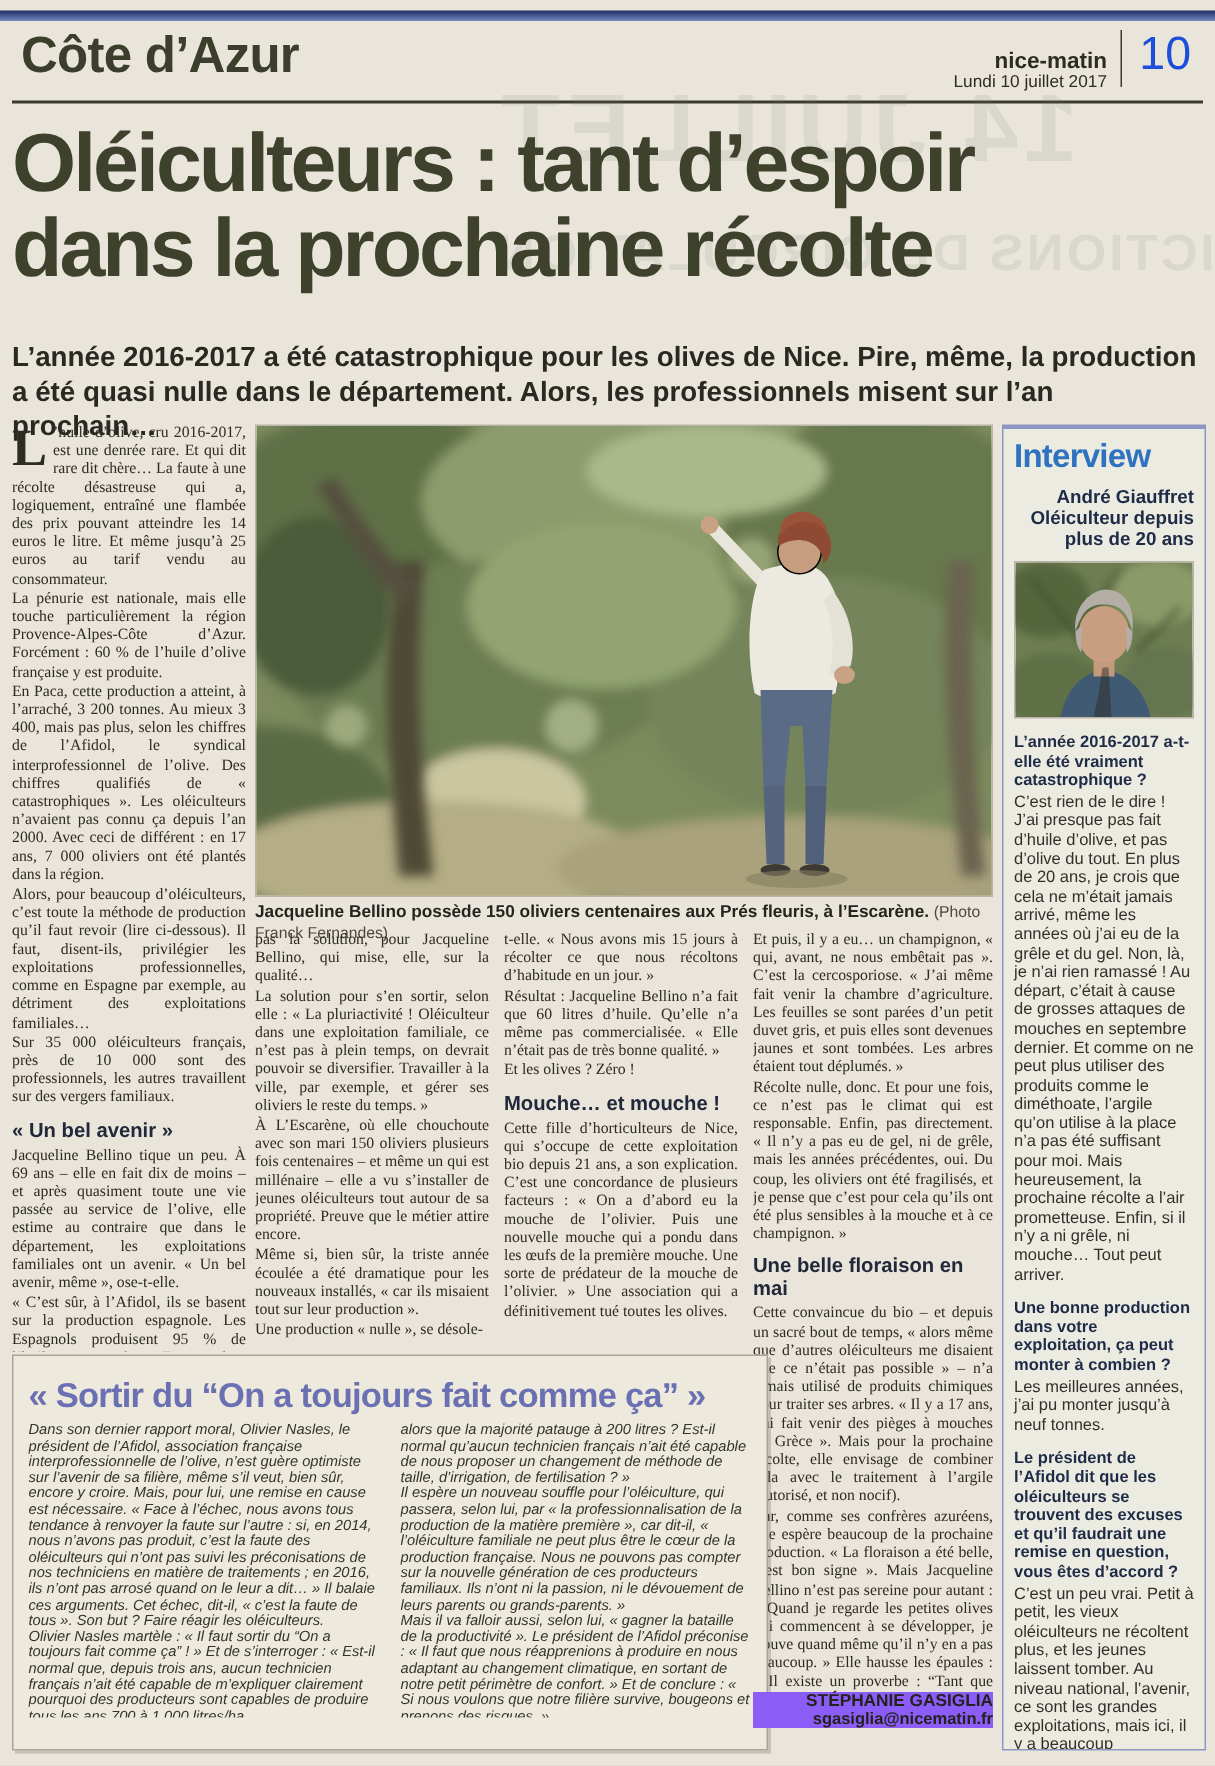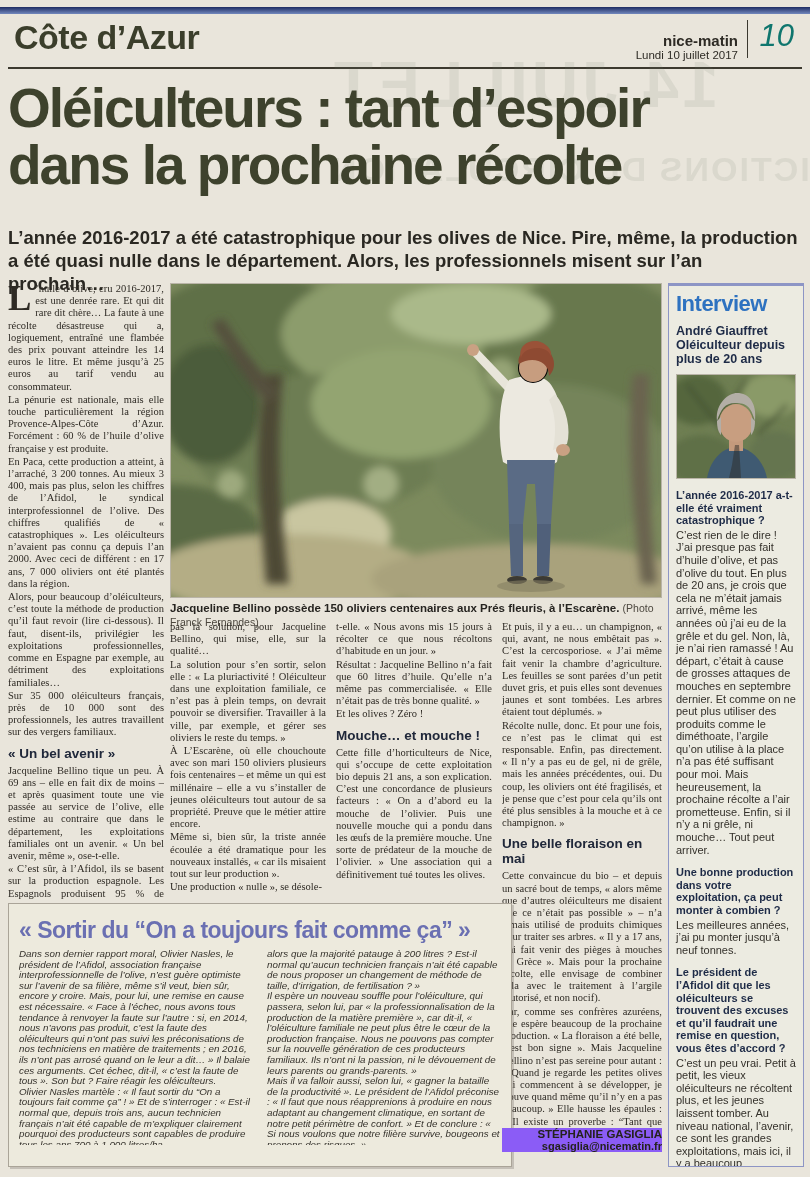--- a/index.html
+++ b/index.html
@@ -7,21 +7,21 @@
   #page{position:relative;width:810px;height:1177px;margin:0 auto;background:#e9e5db;overflow:hidden;}
   #page *{box-sizing:border-box;}
 
   
   .topbar{position:absolute;left:0;top:7px;width:810px;height:7px;background:linear-gradient(#1e2c62,#7288bd);}
   .section-title{position:absolute;left:14px;top:18px;font-size:34px;font-weight:bold;color:#3b3e2b;letter-spacing:-0.5px;}
   .brandblock{position:absolute;right:72px;top:33px;text-align:right;color:#2e2b25;}
   .brand{font-size:15px;font-weight:bold;line-height:15px;}
   .issue-date{font-size:11.5px;line-height:14px;}
   .pagenum-divider{position:absolute;right:62px;top:20px;width:1px;height:38px;background:#3b382f;}
-  .pagenum{position:absolute;right:16px;top:18px;font-size:31px;color:#0f766e;font-style:italic;}
+  .pagenum{position:absolute;right:16px;top:18px;font-size:31px;color:#1d4ed8;}
   .header-rule{position:absolute;left:8px;top:67px;width:794px;height:2px;background:#3c392f;}
 
   
   .ghost{position:absolute;color:rgba(115,125,105,0.12);transform:scaleX(-1);font-weight:bold;white-space:nowrap;z-index:0;}
   .ghost1{left:330px;top:48px;font-size:64px;letter-spacing:4px;}
   .ghost2{left:330px;top:150px;font-size:34px;letter-spacing:2px;}
 
   
   .headline{position:absolute;left:8px;top:80px;width:796px;z-index:1;color:#3e422d;font-weight:bold;font-size:55px;line-height:57px;letter-spacing:-2px;}
   .standfirst{position:absolute;left:8px;top:226px;width:796px;z-index:1;color:#2a2822;font-size:18.5px;line-height:23px;font-weight:600;}
@@ -44,21 +44,21 @@
   
   .quotebox{position:absolute;left:8px;top:903px;width:504px;height:264px;background:#edeadd;border:1px solid #aaa498;box-shadow:2px 2px 0 rgba(90,85,75,0.25);z-index:1;padding:12px 10px;}
   .quotebox h2{margin:2px 0 6px 0;font-size:23px;line-height:25px;color:#6b70b2;font-weight:bold;letter-spacing:-0.5px;}
   .qcols{display:flex;gap:14px;}
   .qcol{width:240px;font-size:9.8px;line-height:10.6px;color:#35322c;text-align:left;overflow:hidden;height:196px;}
   .qcol p{margin:0;font-style:italic;}
 
   
   .sidebar{position:absolute;left:668px;top:283px;width:136px;height:884px;background:#ecebe1;border:1px solid #8d95c5;border-top:3px solid #8d95c5;z-index:1;padding:6px 7px;overflow:hidden;}
   .iv-title{font-size:22px;line-height:24px;font-weight:bold;color:#2e72c0;margin:0 0 8px 0;letter-spacing:-0.5px;}
-  .iv-name{font-size:12.5px;line-height:14px;font-weight:bold;color:#1e2b47;}
+  .iv-name{font-size:12.5px;line-height:14px;font-weight:bold;color:#1e2b47;text-align:right;}
   .iv-photo{width:120px;height:105px;margin:8px 0 8px 0;border:1px solid #b9b4a7;}
   .iv-q{font-size:11px;line-height:12.6px;font-weight:bold;color:#1e2b47;margin:10px 0 2px 0;}
   .iv-a{font-size:11px;line-height:12.6px;color:#33302a;margin:0;}
 </style>
 </head>
 <body>
 
 <div id="page">
 
   <div class="topbar"></div>

